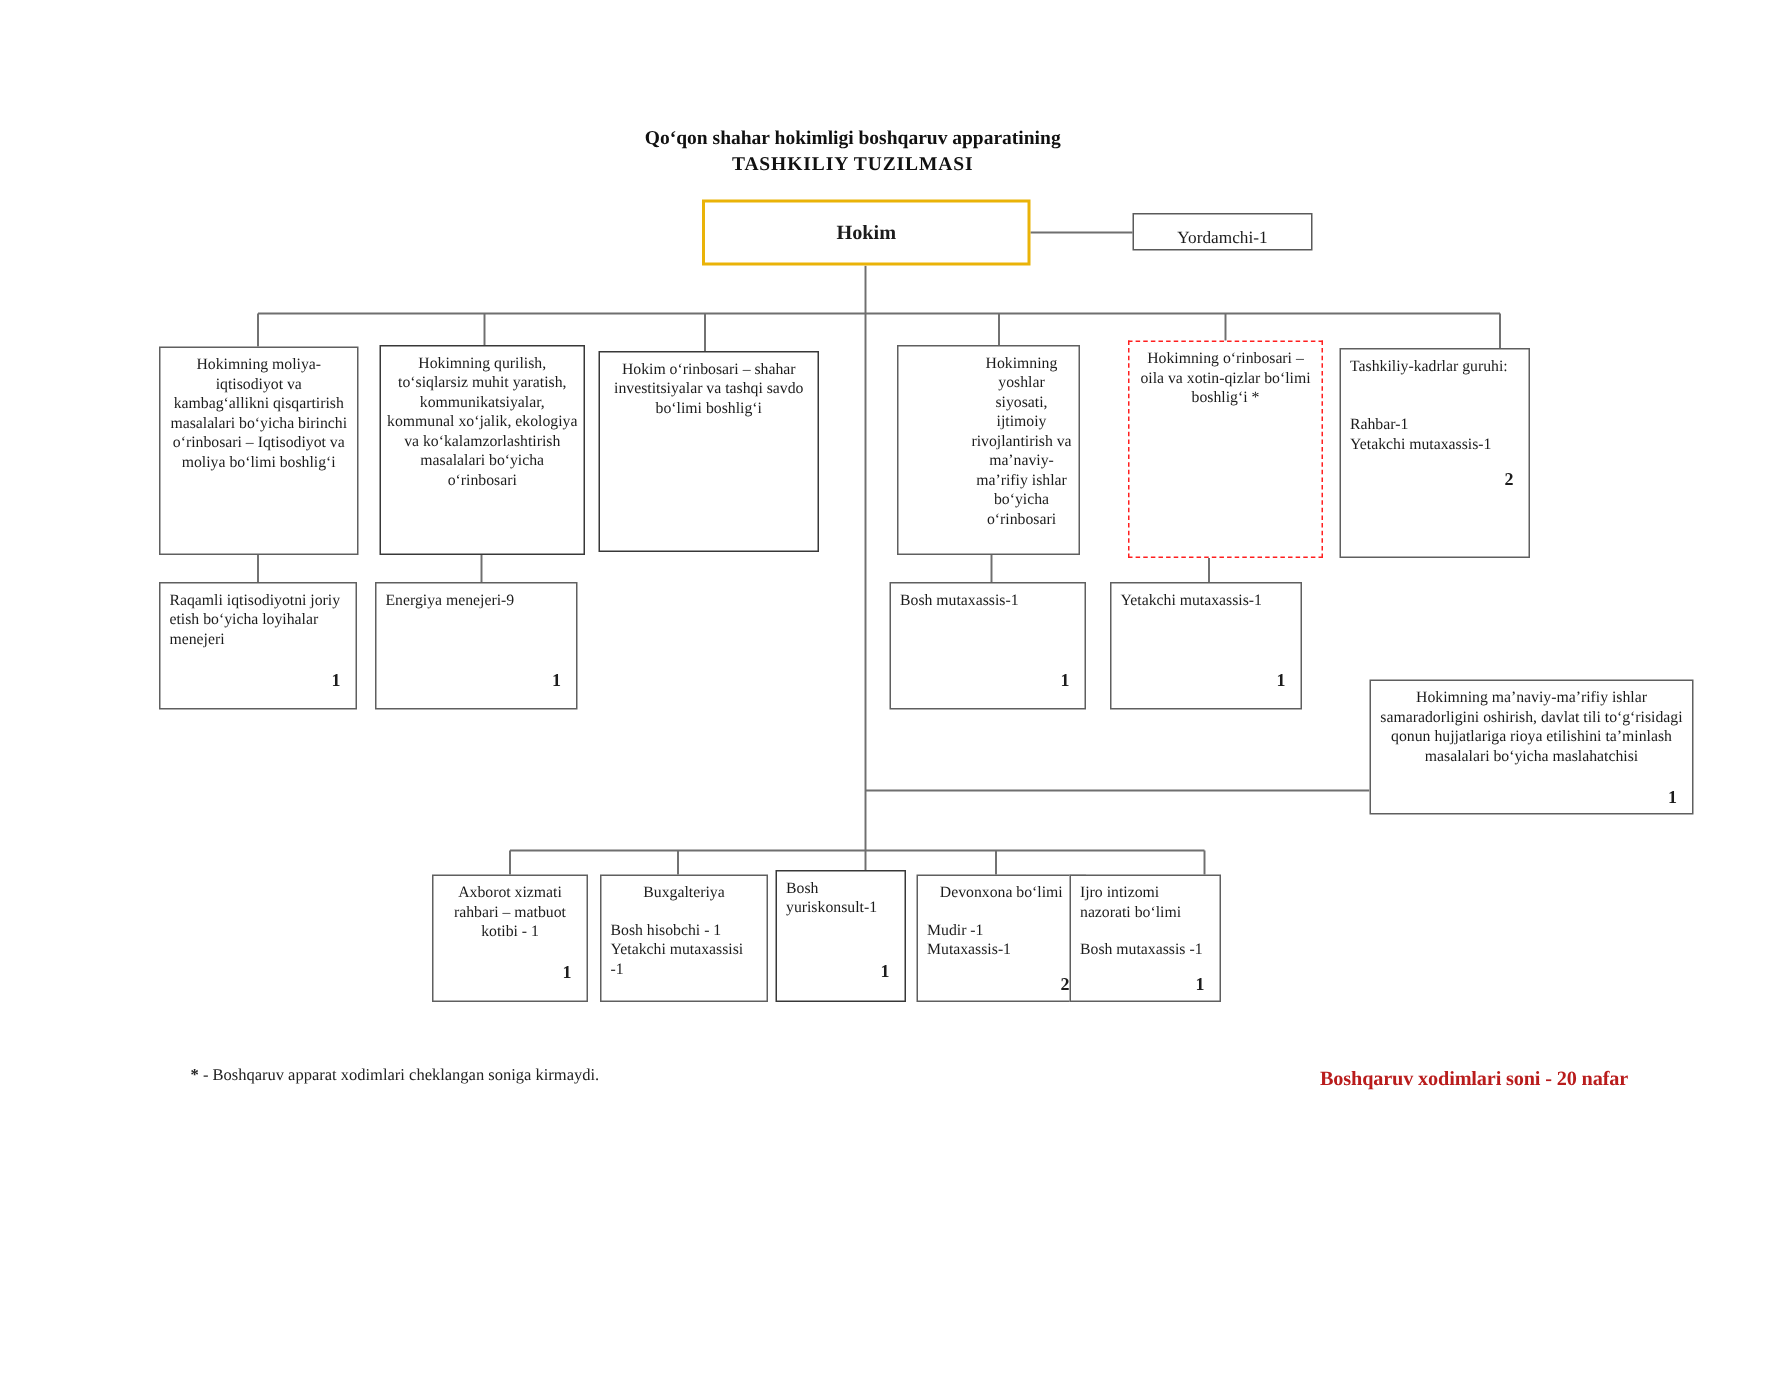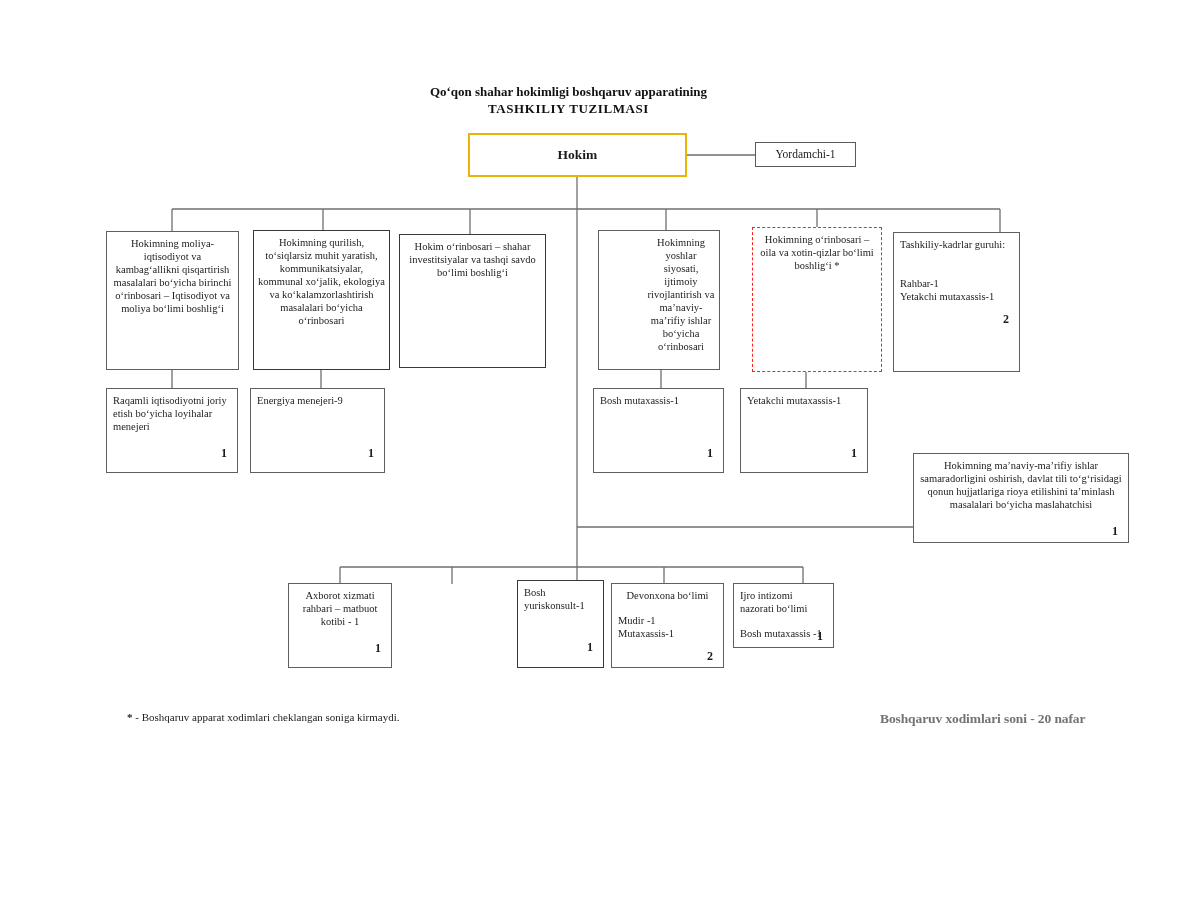--- a/index.html
+++ b/index.html
@@ -36,21 +36,21 @@
   .c-low{top:70%;}
   .c-bottom{bottom:5px;}
   .unit-title{display:block;}
   .unit-title.ctr{text-align:center;}
   .unit-gap{display:block;height:12px;}
   .unit-gap.big{height:26px;}
   .footnote{position:absolute;left:127px;top:711px;font-size:11px;color:#222;}
   .footnote .star{font-weight:bold;}
   .total{
     position:absolute;left:880px;top:711px;width:280px;
-    font-weight:bold;font-size:13.5px;color:#737373;letter-spacing:-0.1px;
+    font-weight:bold;font-size:13.5px;color:#b91c1c;letter-spacing:-0.1px;
   }
 </style>
 </head>
 <body>
 
 <div class="canvas">
 
   <svg class="connectors" viewBox="0 0 1192 917">
     <g stroke="#6f6f6f" stroke-width="1.3" fill="none">
 
@@ -83,21 +83,21 @@
 
   <div class="chart-title">
     <div class="t1">Qo‘qon shahar hokimligi boshqaruv apparatining</div>
     <div class="t2">TASHKILIY TUZILMASI</div>
   </div>
 
   <div class="box hokim" style="left:468px;top:133px;width:219px;height:44px;">
     <span>Hokim</span>
   </div>
 
-  <div class="box yordamchi" style="left:755px;top:142px;width:101px;height:25px;">
+  <div class="box yordamchi" style="left:755px;top:142px;width:120px;height:25px;align-items:flex-end;">
     <span>Yordamchi-1</span>
   </div>
 
   <div class="box b-center" style="left:106px;top:231px;width:133px;height:139px;">
     <span>Hokimning moliya-iqtisodiyot va kambag‘allikni qisqartirish masalalari bo‘yicha birinchi o‘rinbosari – Iqtisodiyot va moliya bo‘limi boshlig‘i</span>
   </div>
 
   <div class="box b-center dark" style="left:253px;top:230px;width:137px;height:140px;">
     <span>Hokimning qurilish, to‘siqlarsiz muhit yaratish, kommunikatsiyalar, kommunal xo‘jalik, ekologiya va ko‘kalamzorlashtirish masalalari bo‘yicha o‘rinbosari</span>
   </div>
@@ -145,35 +145,41 @@
   <div class="box b-center" style="left:913px;top:453px;width:216px;height:90px;">
     <span>Hokimning ma’naviy-ma’rifiy ishlar samaradorligini oshirish, davlat tili to‘g‘risidagi qonun hujjatlariga rioya etilishini ta’minlash masalalari bo‘yicha maslahatchisi</span>
     <span class="count c-bottom">1</span>
   </div>
 
   <div class="box b-center" style="left:288px;top:583px;width:104px;height:85px;">
     <span>Axborot xizmati rahbari – matbuot kotibi - 1</span>
     <span class="count c-low">1</span>
   </div>
 
+  <div class="box b-left" style="left:400px;top:583px;width:112px;height:85px;">
+    <span class="unit-title ctr">Buxgalteriya</span>
+    <span class="unit-gap"></span>
+    <span class="unit-title">Bosh hisobchi  - 1</span>
+    <span class="unit-title">Yetakchi mutaxassisi -1</span>
+  </div>
 
   <div class="box b-left dark" style="left:517px;top:580px;width:87px;height:88px;">
     <span>Bosh yuriskonsult-1</span>
     <span class="count c-low">1</span>
   </div>
 
   <div class="box b-left" style="left:611px;top:583px;width:113px;height:85px;">
     <span class="unit-title ctr">Devonxona bo‘limi</span>
     <span class="unit-gap"></span>
     <span class="unit-title">Mudir -1</span>
     <span class="unit-title">Mutaxassis-1</span>
     <span class="count c-bottom">2</span>
   </div>
 
-  <div class="box b-left" style="left:733px;top:583px;width:101px;height:65px;">
+  <div class="box b-left" style="left:713px;top:583px;width:101px;height:85px;">
     <span class="unit-title">Ijro intizomi nazorati bo‘limi</span>
     <span class="unit-gap"></span>
     <span class="unit-title">Bosh mutaxassis -1</span>
     <span class="count c-bottom">1</span>
   </div>
 
   <div class="footnote">
     <span class="star">*</span><span> - Boshqaruv apparat xodimlari cheklangan soniga kirmaydi.</span>
   </div>
 

